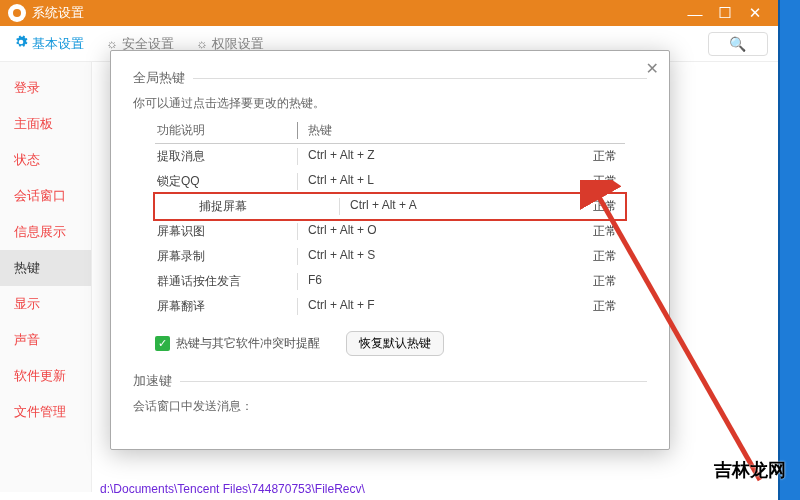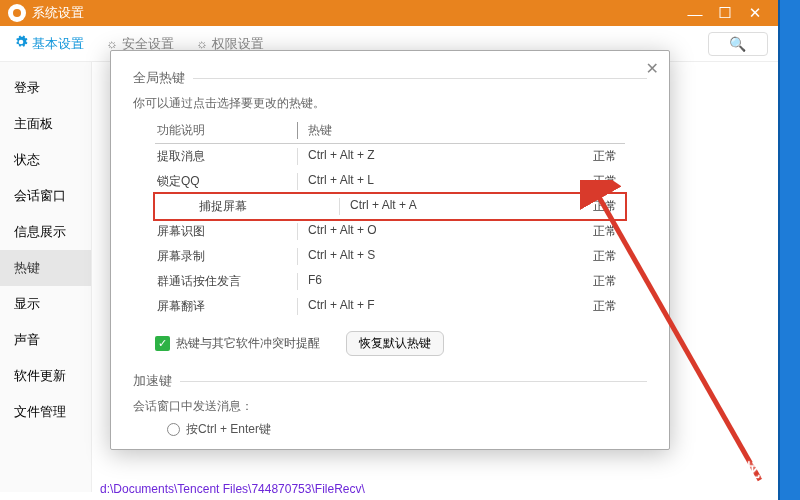--- a/index.html
+++ b/index.html
@@ -9,21 +9,21 @@
 .titlebar .title-icon { width: 18px; height: 18px; background: #fff; border-radius: 50%; margin-right: 6px; display: flex; align-items: center; justify-content: center; }
 .titlebar .spacer { flex: 1; }
 .titlebar .win-btn { width: 30px; text-align: center; font-size: 15px; cursor: pointer; }
 .tabbar { height: 36px; display: flex; align-items: center; padding: 0 14px; gap: 22px; color: #888; font-size: 13px; border-bottom: 1px solid #eee; position: relative; }
 .tabbar .tab { display: flex; align-items: center; gap: 4px; cursor: pointer; }
 .tabbar .tab.active { color: #1296db; }
 .tabbar .gear { width: 14px; height: 14px; display: inline-block; }
 .tabbar .search { position: absolute; right: 10px; top: 6px; width: 60px; height: 24px; border: 1px solid #ddd; border-radius: 4px; display: flex; align-items: center; justify-content: center; color: #aaa; font-size: 14px; }
 .body-area { display: flex; height: calc(100% - 70px); }
 .sidebar { width: 92px; background: #fafafa; padding-top: 8px; border-right: 1px solid #eee; }
-.sidebar .item { padding: 9px 14px; font-size: 13px; color: #000000; cursor: pointer; }
+.sidebar .item { padding: 9px 14px; font-size: 13px; color: #ef4444; cursor: pointer; }
 .sidebar .item.selected { background: #e6e6e6; color: #333; }
 .content { flex: 1; position: relative; }
 .footer-path { position: absolute; left: 100px; bottom: 4px; color: #6d28d9; font-size: 12px; }
 .modal { position: absolute; left: 110px; top: 50px; width: 560px; height: 400px; background: #fff; border: 1px solid #aaa; box-shadow: 0 4px 24px rgba(0,0,0,.25); border-radius: 2px; padding: 18px 22px; }
 .modal .close { position: absolute; right: 10px; top: 8px; color: #888; font-size: 16px; cursor: pointer; }
 .section-label { font-size: 13px; color: #666; display: flex; align-items: center; gap: 8px; margin-bottom: 8px; }
 .section-label:after { content: ""; flex: 1; height: 1px; background: #ddd; }
 .hint { font-size: 12px; color: #666; margin-bottom: 6px; }
 .hk-table { margin-left: 22px; width: 470px; font-size: 12px; color: #444; }
 .hk-table .hdr { display: flex; border-bottom: 1px solid #ccc; padding: 4px 2px; color: #666; }
@@ -35,21 +35,21 @@
 .row.highlight { border: 2px solid #d93a2b; margin: -2px; padding-left: 44px; }
 .check-row { margin: 12px 0 0 22px; display: flex; align-items: center; gap: 26px; font-size: 12px; color: #555; }
 .chk { width: 15px; height: 15px; background: #2db245; border-radius: 2px; display: inline-flex; align-items: center; justify-content: center; color: #fff; font-size: 11px; margin-right: 6px; }
 .btn-restore { border: 1px solid #ccc; background: #f7f7f7; padding: 3px 12px; font-size: 12px; cursor: pointer; border-radius: 6px; }
 .accel { margin-top: 16px; }
 .radio-group { margin-left: 34px; font-size: 12px; color: #555; }
 .radio-group .opt { display: flex; align-items: center; gap: 6px; margin: 6px 0; cursor: pointer; }
 .radio-group .r { width: 13px; height: 13px; border: 1px solid #888; border-radius: 50%; display: inline-flex; align-items: center; justify-content: center; }
 .radio-group .r.on:after { content: ""; width: 7px; height: 7px; background: #1296db; border-radius: 50%; }
 .arrow { position: absolute; pointer-events: none; }
-.watermark { position: absolute; right: 22px; bottom: 18px; color: #ffffff; font-size: 18px; font-weight: normal; text-shadow: 0 0 2px #fff; }
+.watermark { position: absolute; right: 14px; bottom: 18px; color: #000000; font-size: 18px; font-weight: bold; text-shadow: 0 0 2px #fff; }
 </style>
 </head>
 <body>
 
 <div class="main-window">
   <div class="titlebar">
     <span class="title-icon">
         <svg viewBox="0 0 10 10" width="10" height="10">
           <circle cx="5" cy="5" r="4" fill="#e8831e"></circle>
         </svg>
@@ -154,24 +154,20 @@
     <span><span class="chk">✓</span><span>热键与其它软件冲突时提醒</span></span>
     <button class="btn-restore">恢复默认热键</button>
   </div>
 
   <div class="accel">
     <div class="section-label">
         <span>加速键</span>
       </div>
     <div class="hint">会话窗口中发送消息：</div>
     <div class="radio-group">
-      <div class="opt">
-          <span class="r"></span>
-          <span>按Ctrl + Enter键</span>
-        </div>
     </div>
   </div>
 </div>
 
 <svg class="arrow" style="left:580px; top:180px;" width="200" height="310">
   <defs>
       <marker id="ah" markerWidth="10" markerHeight="10" refX="2" refY="5" orient="auto">
         <path d="M0,0 L10,5 L0,10 z" fill="#d93a2b"></path>
       </marker>
     </defs>

